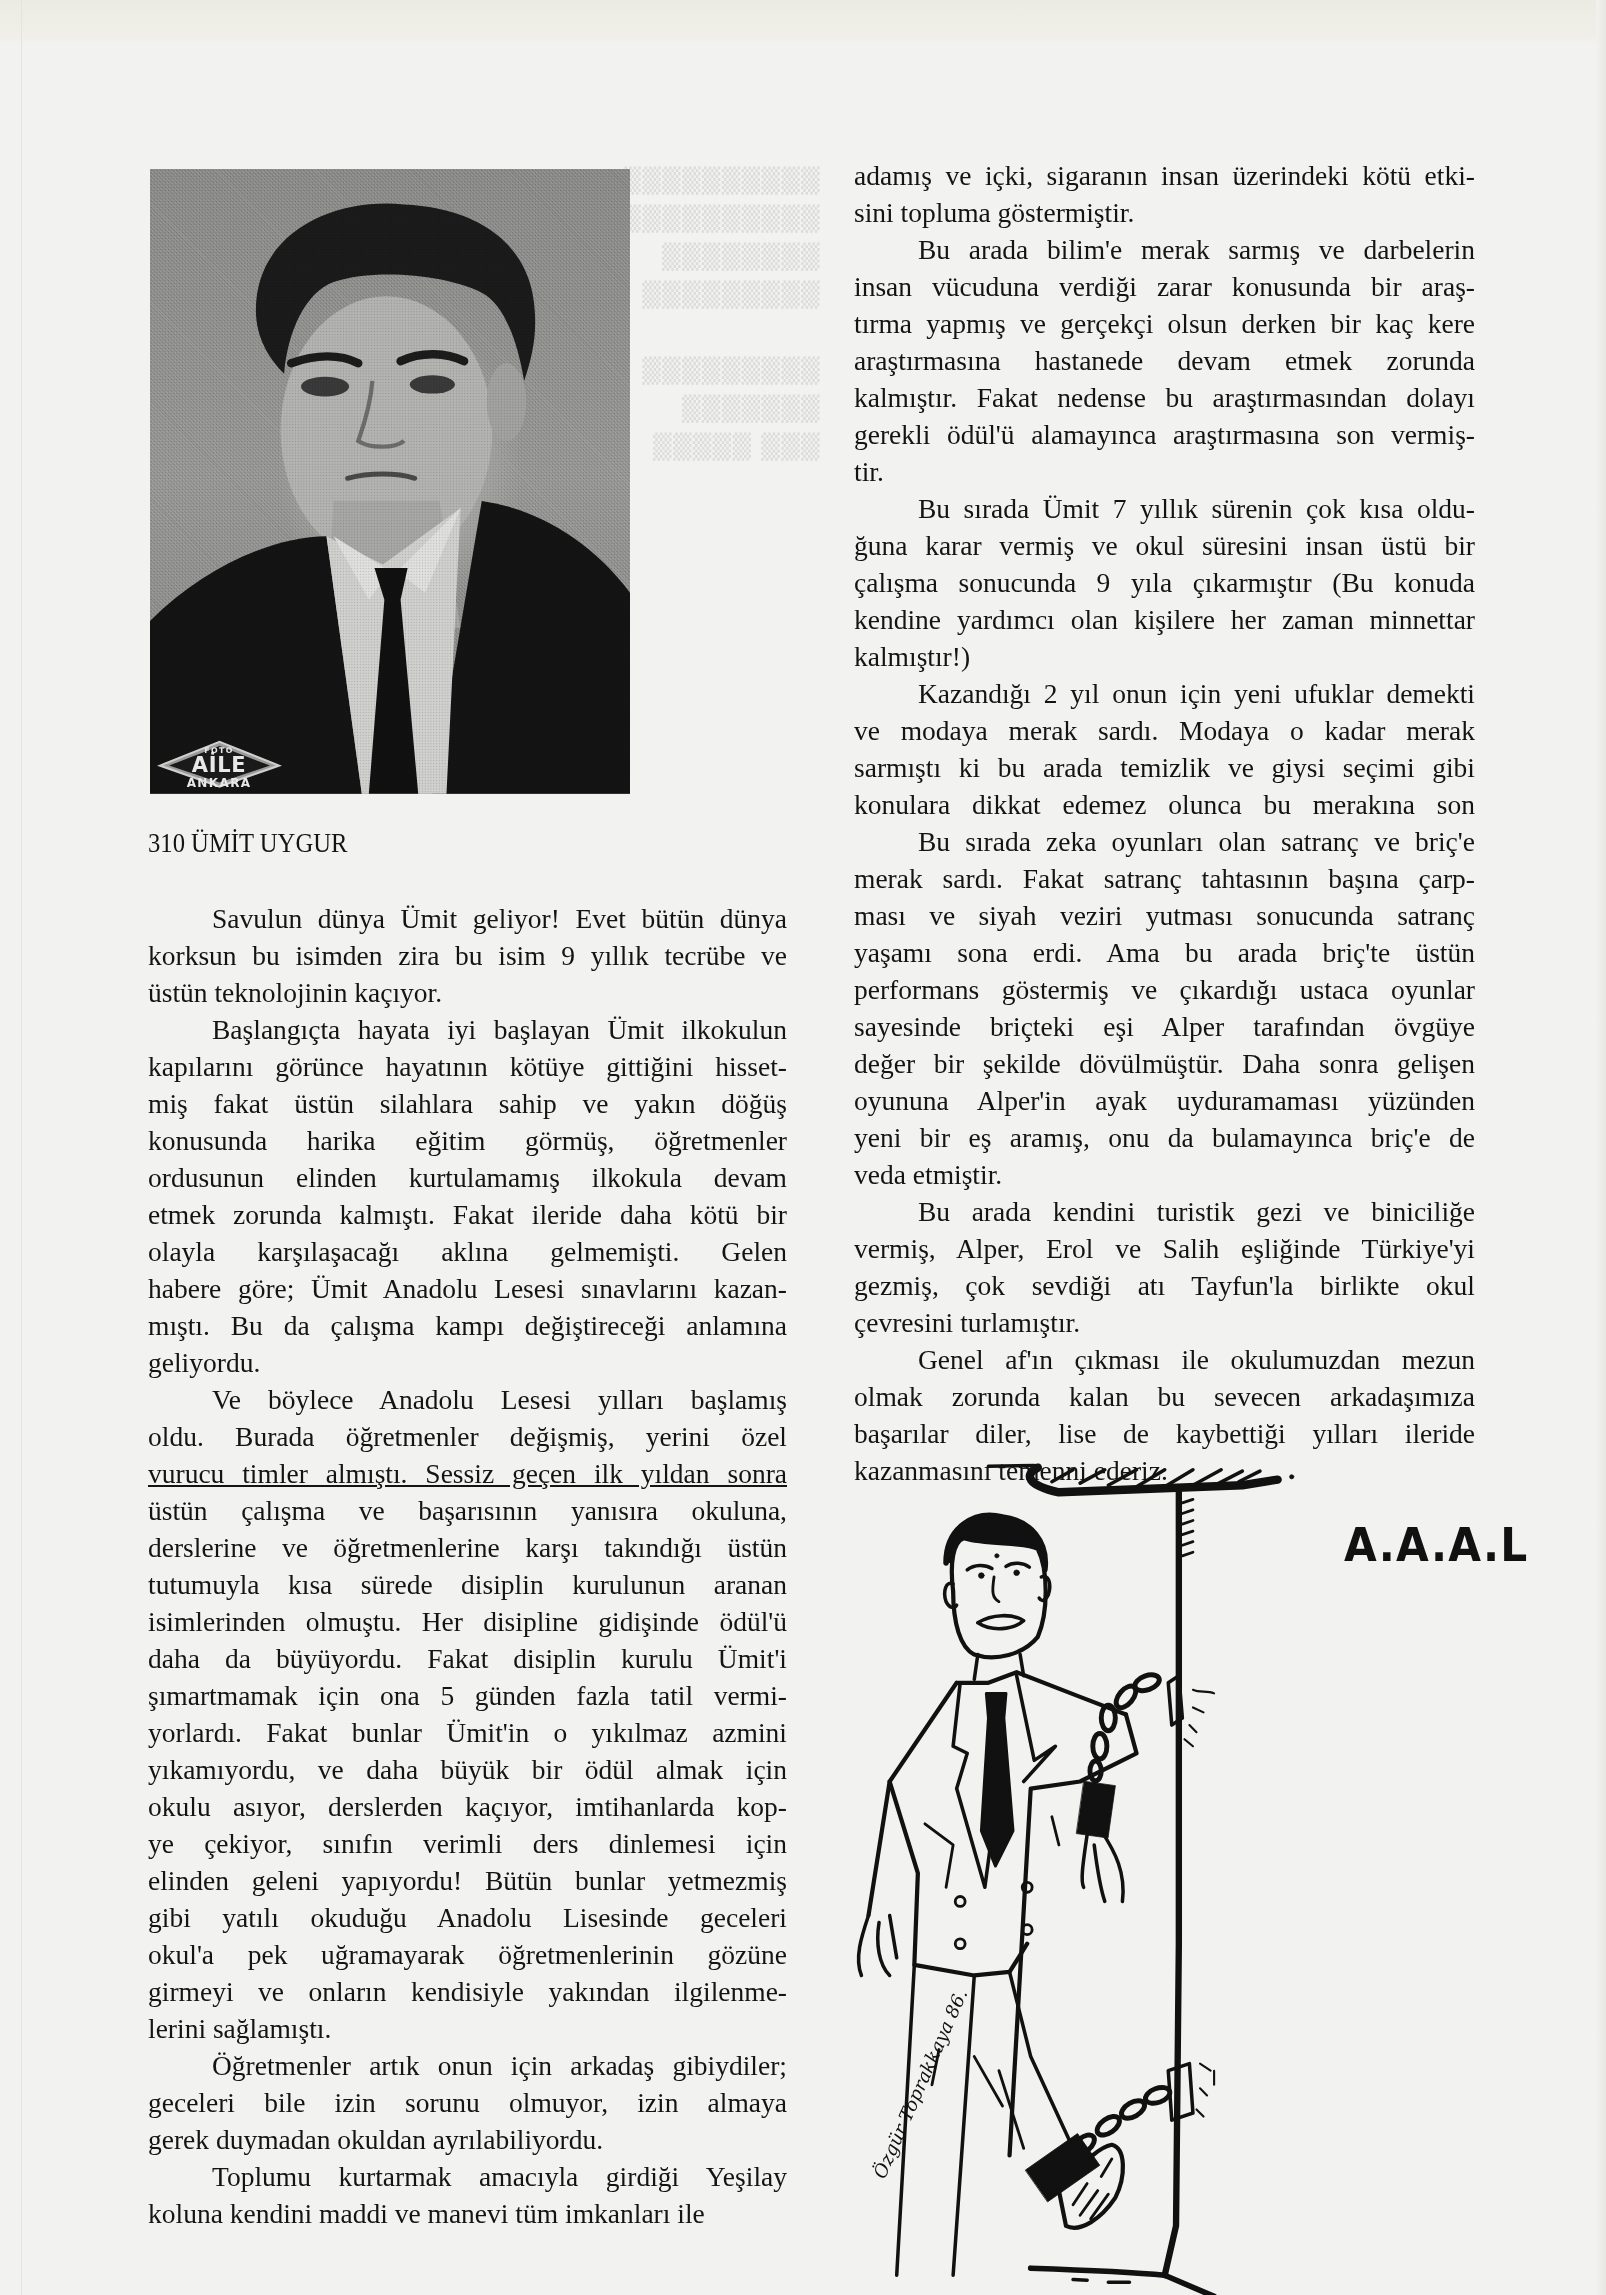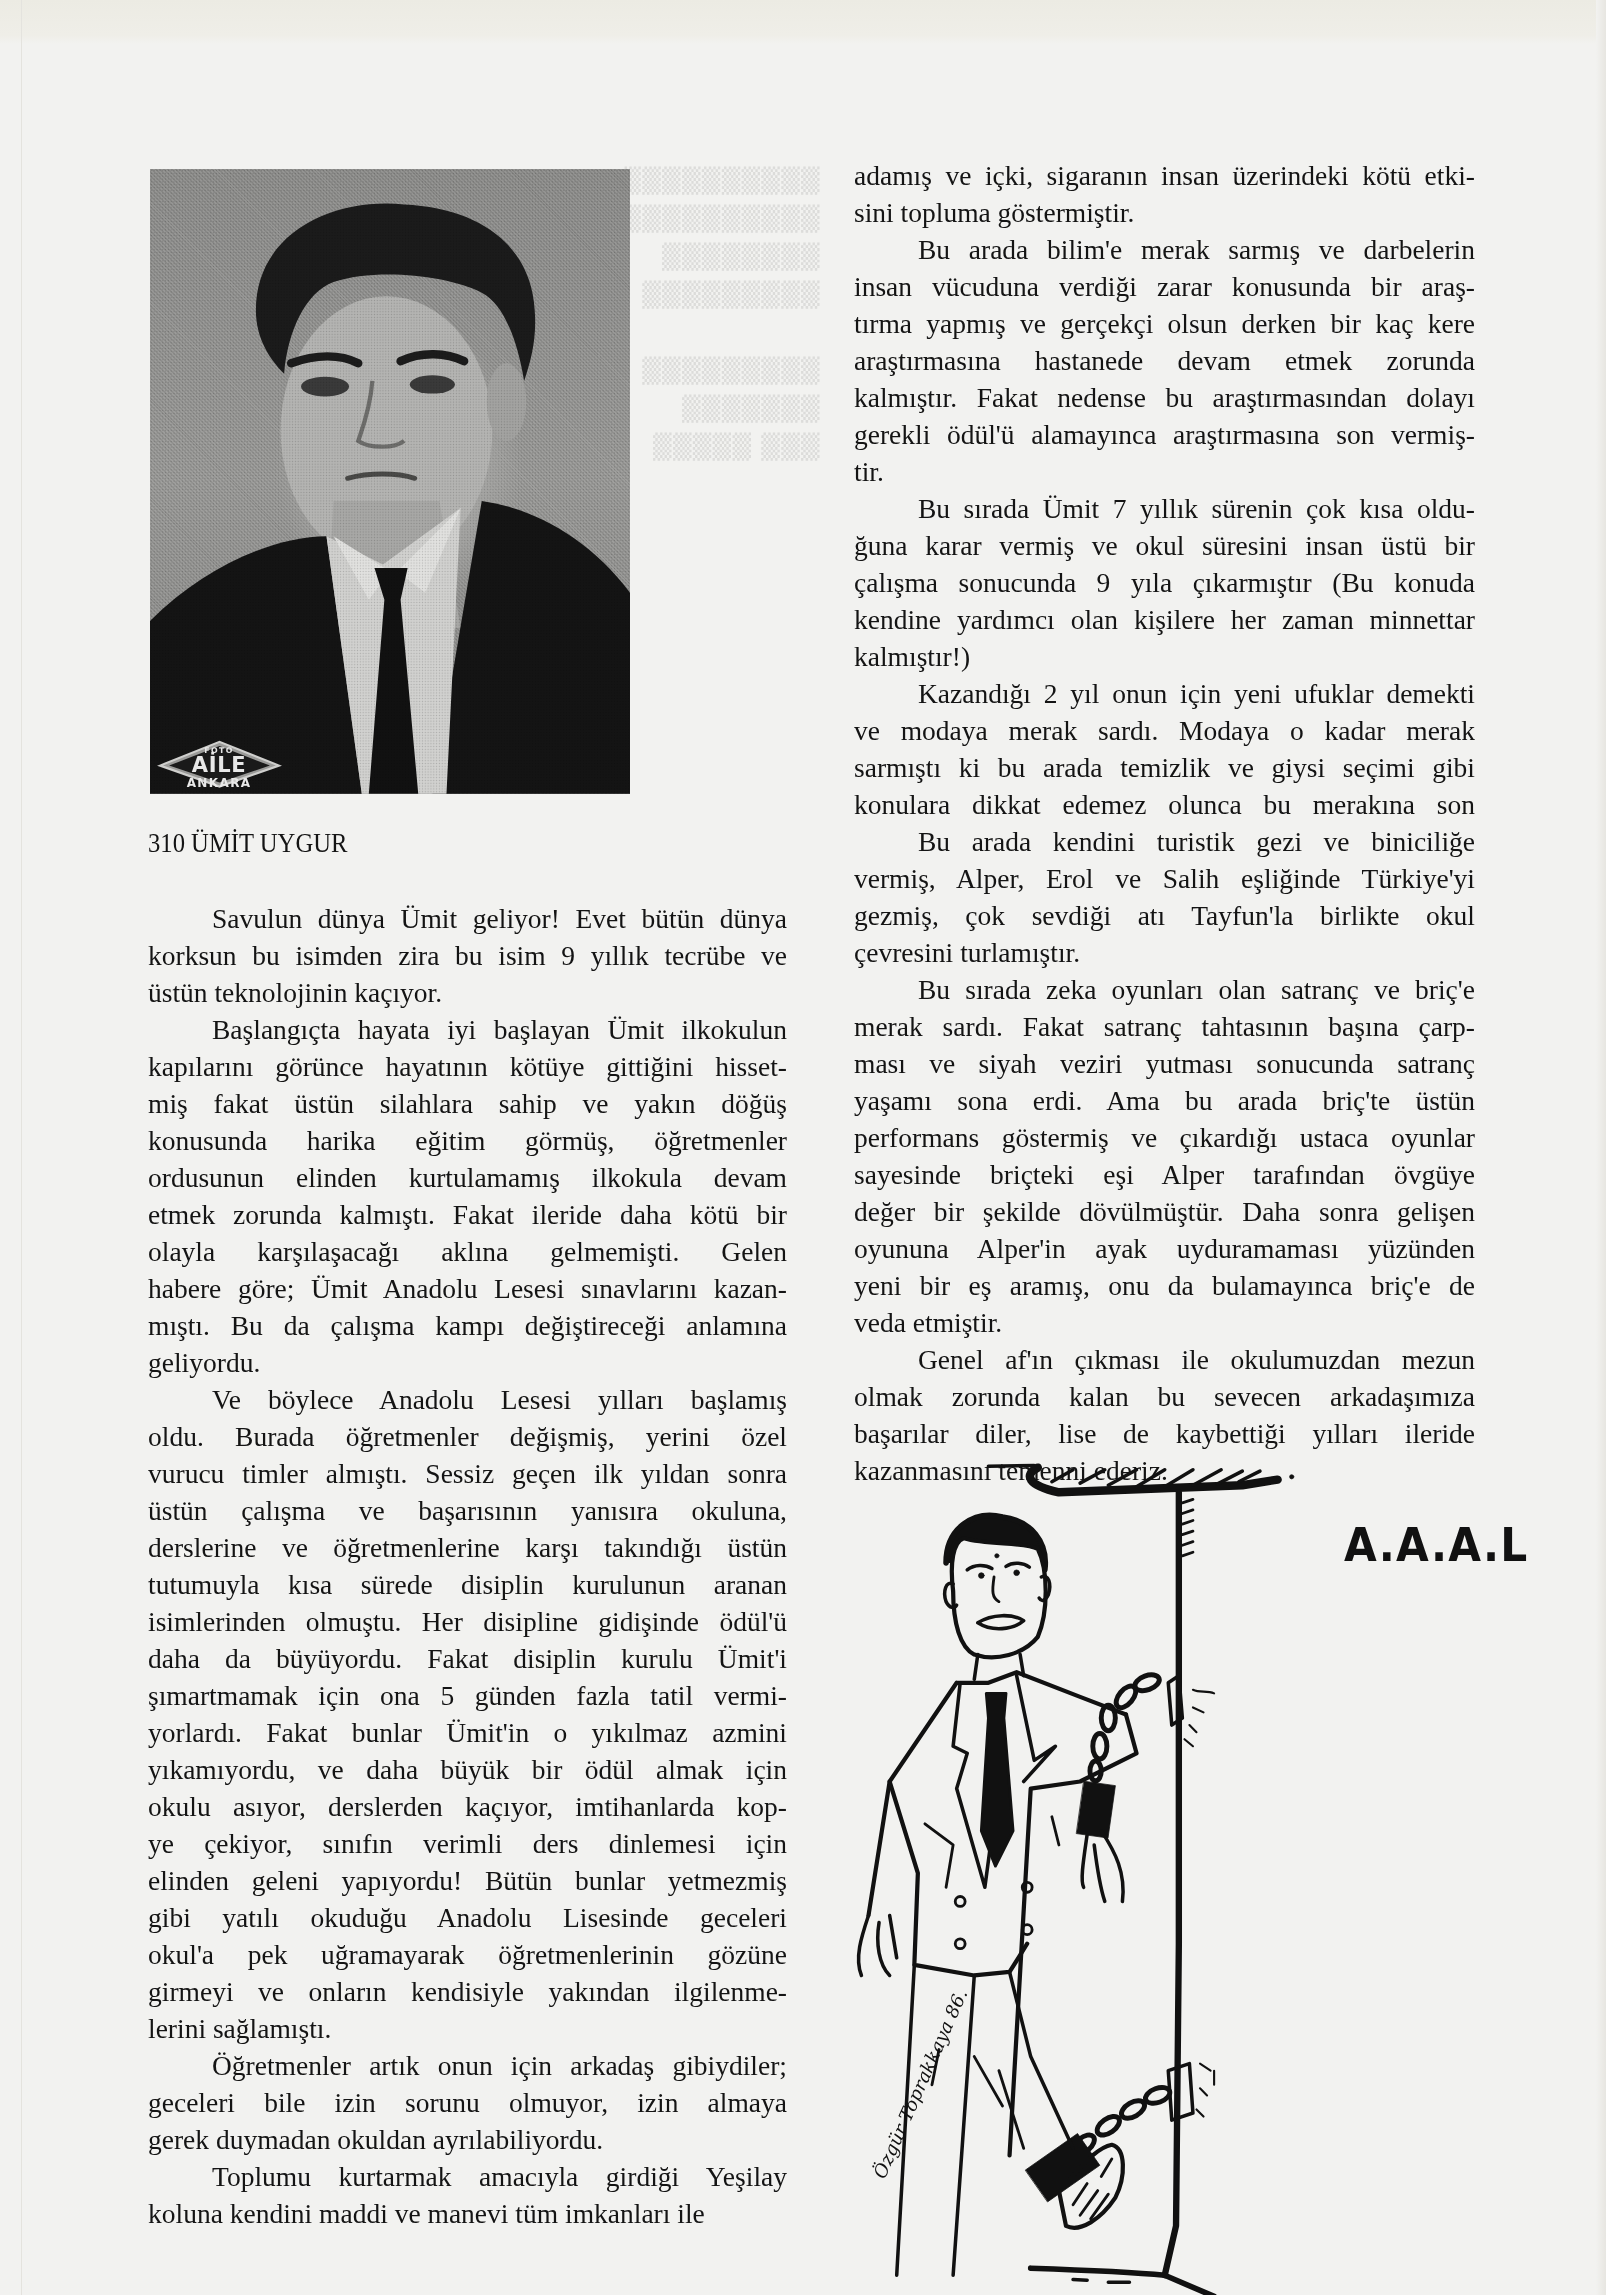--- a/index.html
+++ b/index.html
@@ -159,21 +159,21 @@
       <span class="line" style="display: block; text-align-last: justify;">ordusunun elinden kurtulamamış ilkokula devam</span>
       <span class="line" style="display: block; text-align-last: justify;">etmek zorunda kalmıştı. Fakat ileride daha kötü bir</span>
       <span class="line" style="display: block; text-align-last: justify;">olayla karşılaşacağı aklına gelmemişti. Gelen</span>
       <span class="line" style="display: block; text-align-last: justify;">habere göre; Ümit Anadolu Lesesi sınavlarını kazan-</span>
       <span class="line" style="display: block; text-align-last: justify;">mıştı. Bu da çalışma kampı değiştireceği anlamına</span>
       <span class="line last" style="display: block; text-align-last: left;">geliyordu.</span>
     </div>
     <div>
       <span class="line" style="padding-left: 64px; display: block; text-align-last: justify;">Ve böylece Anadolu Lesesi yılları başlamış</span>
       <span class="line" style="display: block; text-align-last: justify;">oldu. Burada öğretmenler değişmiş, yerini özel</span>
-      <span class="line" style="display: block; text-align-last: justify;">vurucu timler almıştı. Sessiz geçen ilk yıldan sonra</span>
+      <span class="line" style="display: block; text-align-last: justify; text-decoration: underline;">vurucu timler almıştı. Sessiz geçen ilk yıldan sonra</span>
       <span class="line" style="display: block; text-align-last: justify;">üstün çalışma ve başarısının yanısıra okuluna,</span>
       <span class="line" style="display: block; text-align-last: justify;">derslerine ve öğretmenlerine karşı takındığı üstün</span>
       <span class="line" style="display: block; text-align-last: justify;">tutumuyla kısa sürede disiplin kurulunun aranan</span>
       <span class="line" style="display: block; text-align-last: justify;">isimlerinden olmuştu. Her disipline gidişinde ödül'ü</span>
       <span class="line" style="display: block; text-align-last: justify;">daha da büyüyordu. Fakat disiplin kurulu Ümit'i</span>
       <span class="line" style="display: block; text-align-last: justify;">şımartmamak için ona 5 günden fazla tatil vermi-</span>
       <span class="line" style="display: block; text-align-last: justify;">yorlardı. Fakat bunlar Ümit'in o yıkılmaz azmini</span>
       <span class="line" style="display: block; text-align-last: justify;">yıkamıyordu, ve daha büyük bir ödül almak için</span>
       <span class="line" style="display: block; text-align-last: justify;">okulu asıyor, derslerden kaçıyor, imtihanlarda kop-</span>
       <span class="line" style="display: block; text-align-last: justify;">ye çekiyor, sınıfın verimli ders dinlemesi için</span>
@@ -215,36 +215,36 @@
       <span class="line" style="display: block; text-align-last: justify;">kendine yardımcı olan kişilere her zaman minnettar</span>
       <span class="line last" style="display: block; text-align-last: left;">kalmıştır!)</span>
     </div>
     <div>
       <span class="line" style="padding-left: 64px; display: block; text-align-last: justify;">Kazandığı 2 yıl onun için yeni ufuklar demekti</span>
       <span class="line" style="display: block; text-align-last: justify;">ve modaya merak sardı. Modaya o kadar merak</span>
       <span class="line" style="display: block; text-align-last: justify;">sarmıştı ki bu arada temizlik ve giysi seçimi gibi</span>
       <span class="line" style="display: block; text-align-last: justify;">konulara dikkat edemez olunca bu merakına son</span>
     </div>
     <div>
-      <span class="line" style="padding-left: 64px; display: block; text-align-last: justify;">Bu arada kendini turistik gezi ve biniciliğe</span>
-      <span class="line" style="display: block; text-align-last: justify;">vermiş, Alper, Erol ve Salih eşliğinde Türkiye'yi</span>
-      <span class="line" style="display: block; text-align-last: justify;">gezmiş, çok sevdiği atı Tayfun'la birlikte okul</span>
-      <span class="line last" style="display: block; text-align-last: left;">çevresini turlamıştır.</span>
-    </div>
-    <div>
       <span class="line" style="padding-left: 64px; display: block; text-align-last: justify;">Bu sırada zeka oyunları olan satranç ve briç'e</span>
       <span class="line" style="display: block; text-align-last: justify;">merak sardı. Fakat satranç tahtasının başına çarp-</span>
       <span class="line" style="display: block; text-align-last: justify;">ması ve siyah veziri yutması sonucunda satranç</span>
       <span class="line" style="display: block; text-align-last: justify;">yaşamı sona erdi. Ama bu arada briç'te üstün</span>
       <span class="line" style="display: block; text-align-last: justify;">performans göstermiş ve çıkardığı ustaca oyunlar</span>
       <span class="line" style="display: block; text-align-last: justify;">sayesinde briçteki eşi Alper tarafından övgüye</span>
       <span class="line" style="display: block; text-align-last: justify;">değer bir şekilde dövülmüştür. Daha sonra gelişen</span>
       <span class="line" style="display: block; text-align-last: justify;">oyununa Alper'in ayak uyduramaması yüzünden</span>
       <span class="line" style="display: block; text-align-last: justify;">yeni bir eş aramış, onu da bulamayınca briç'e de</span>
       <span class="line last" style="display: block; text-align-last: left;">veda etmiştir.</span>
+    </div>
+    <div>
+      <span class="line" style="padding-left: 64px; display: block; text-align-last: justify;">Bu arada kendini turistik gezi ve biniciliğe</span>
+      <span class="line" style="display: block; text-align-last: justify;">vermiş, Alper, Erol ve Salih eşliğinde Türkiye'yi</span>
+      <span class="line" style="display: block; text-align-last: justify;">gezmiş, çok sevdiği atı Tayfun'la birlikte okul</span>
+      <span class="line last" style="display: block; text-align-last: left;">çevresini turlamıştır.</span>
     </div>
     <div>
       <span class="line" style="padding-left: 64px; display: block; text-align-last: justify;">Genel af'ın çıkması ile okulumuzdan mezun</span>
       <span class="line" style="display: block; text-align-last: justify;">olmak zorunda kalan bu sevecen arkadaşımıza</span>
       <span class="line" style="display: block; text-align-last: justify;">başarılar diler, lise de kaybettiği yılları ileride</span>
       <span class="line last" style="display: block; text-align-last: left;">kazanmasını temenni ederiz.</span>
     </div>
   </div>
 
 <div class="cartoon" title="Caricature of a young man in a suit chained by wrist and ankle to a wall">

